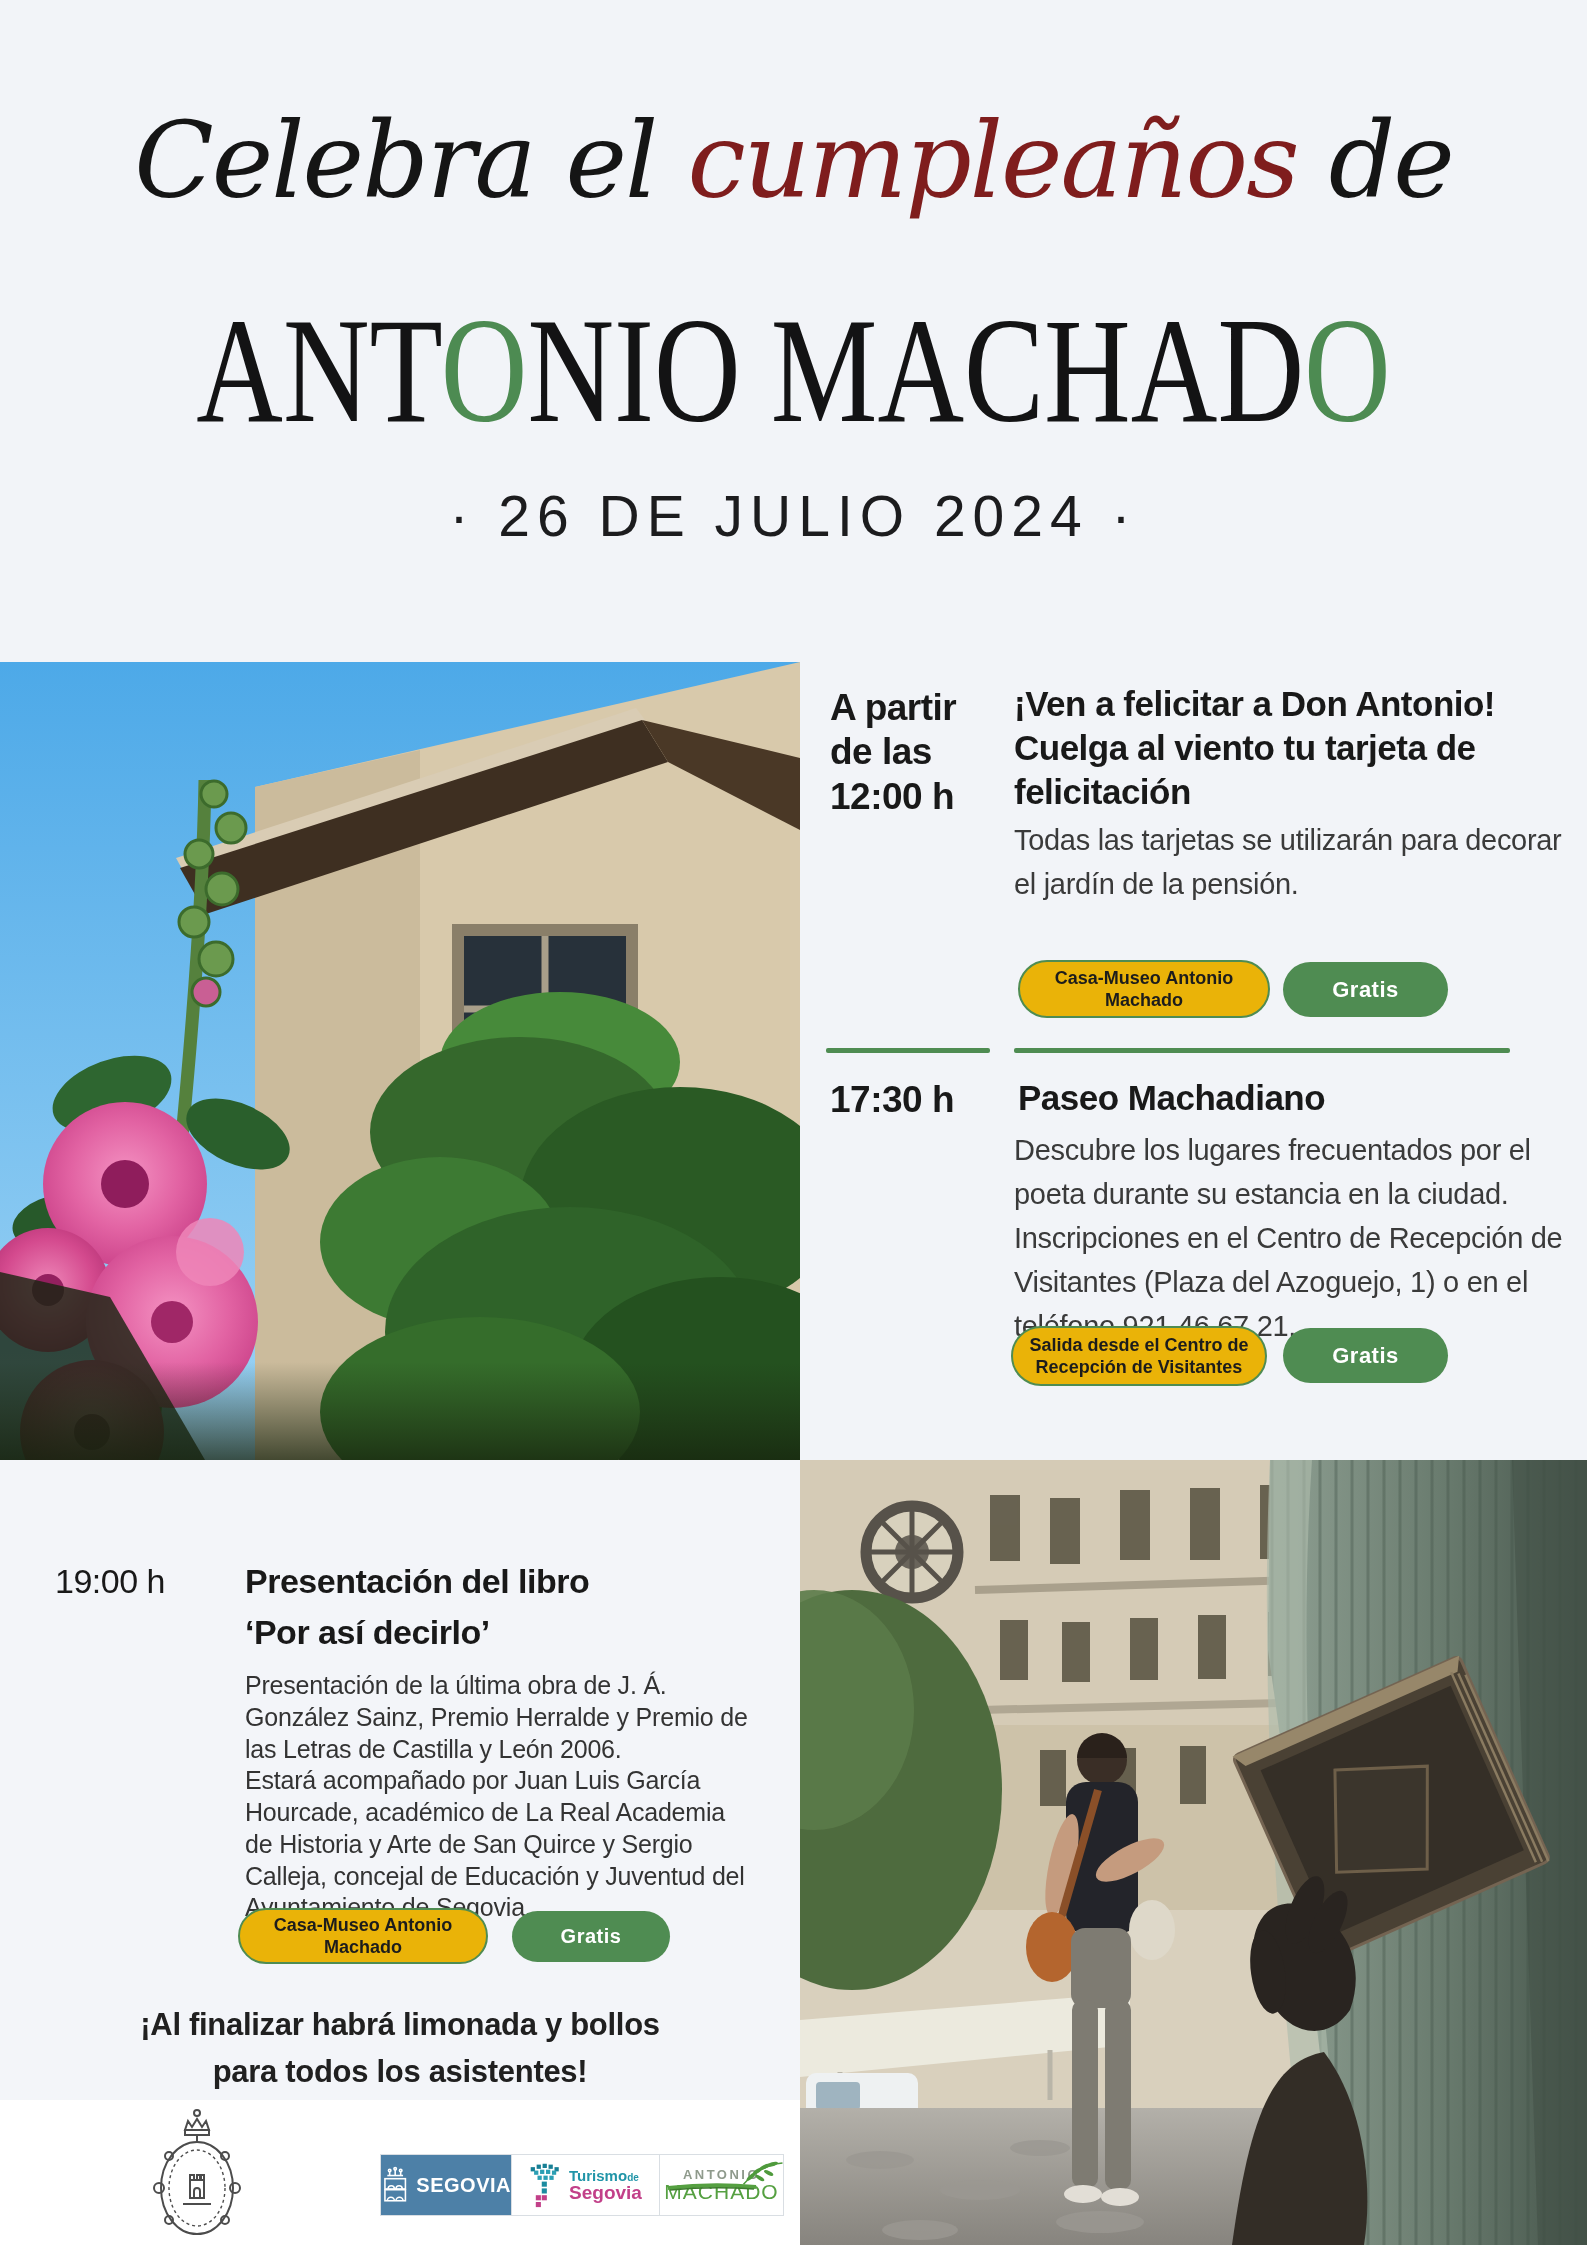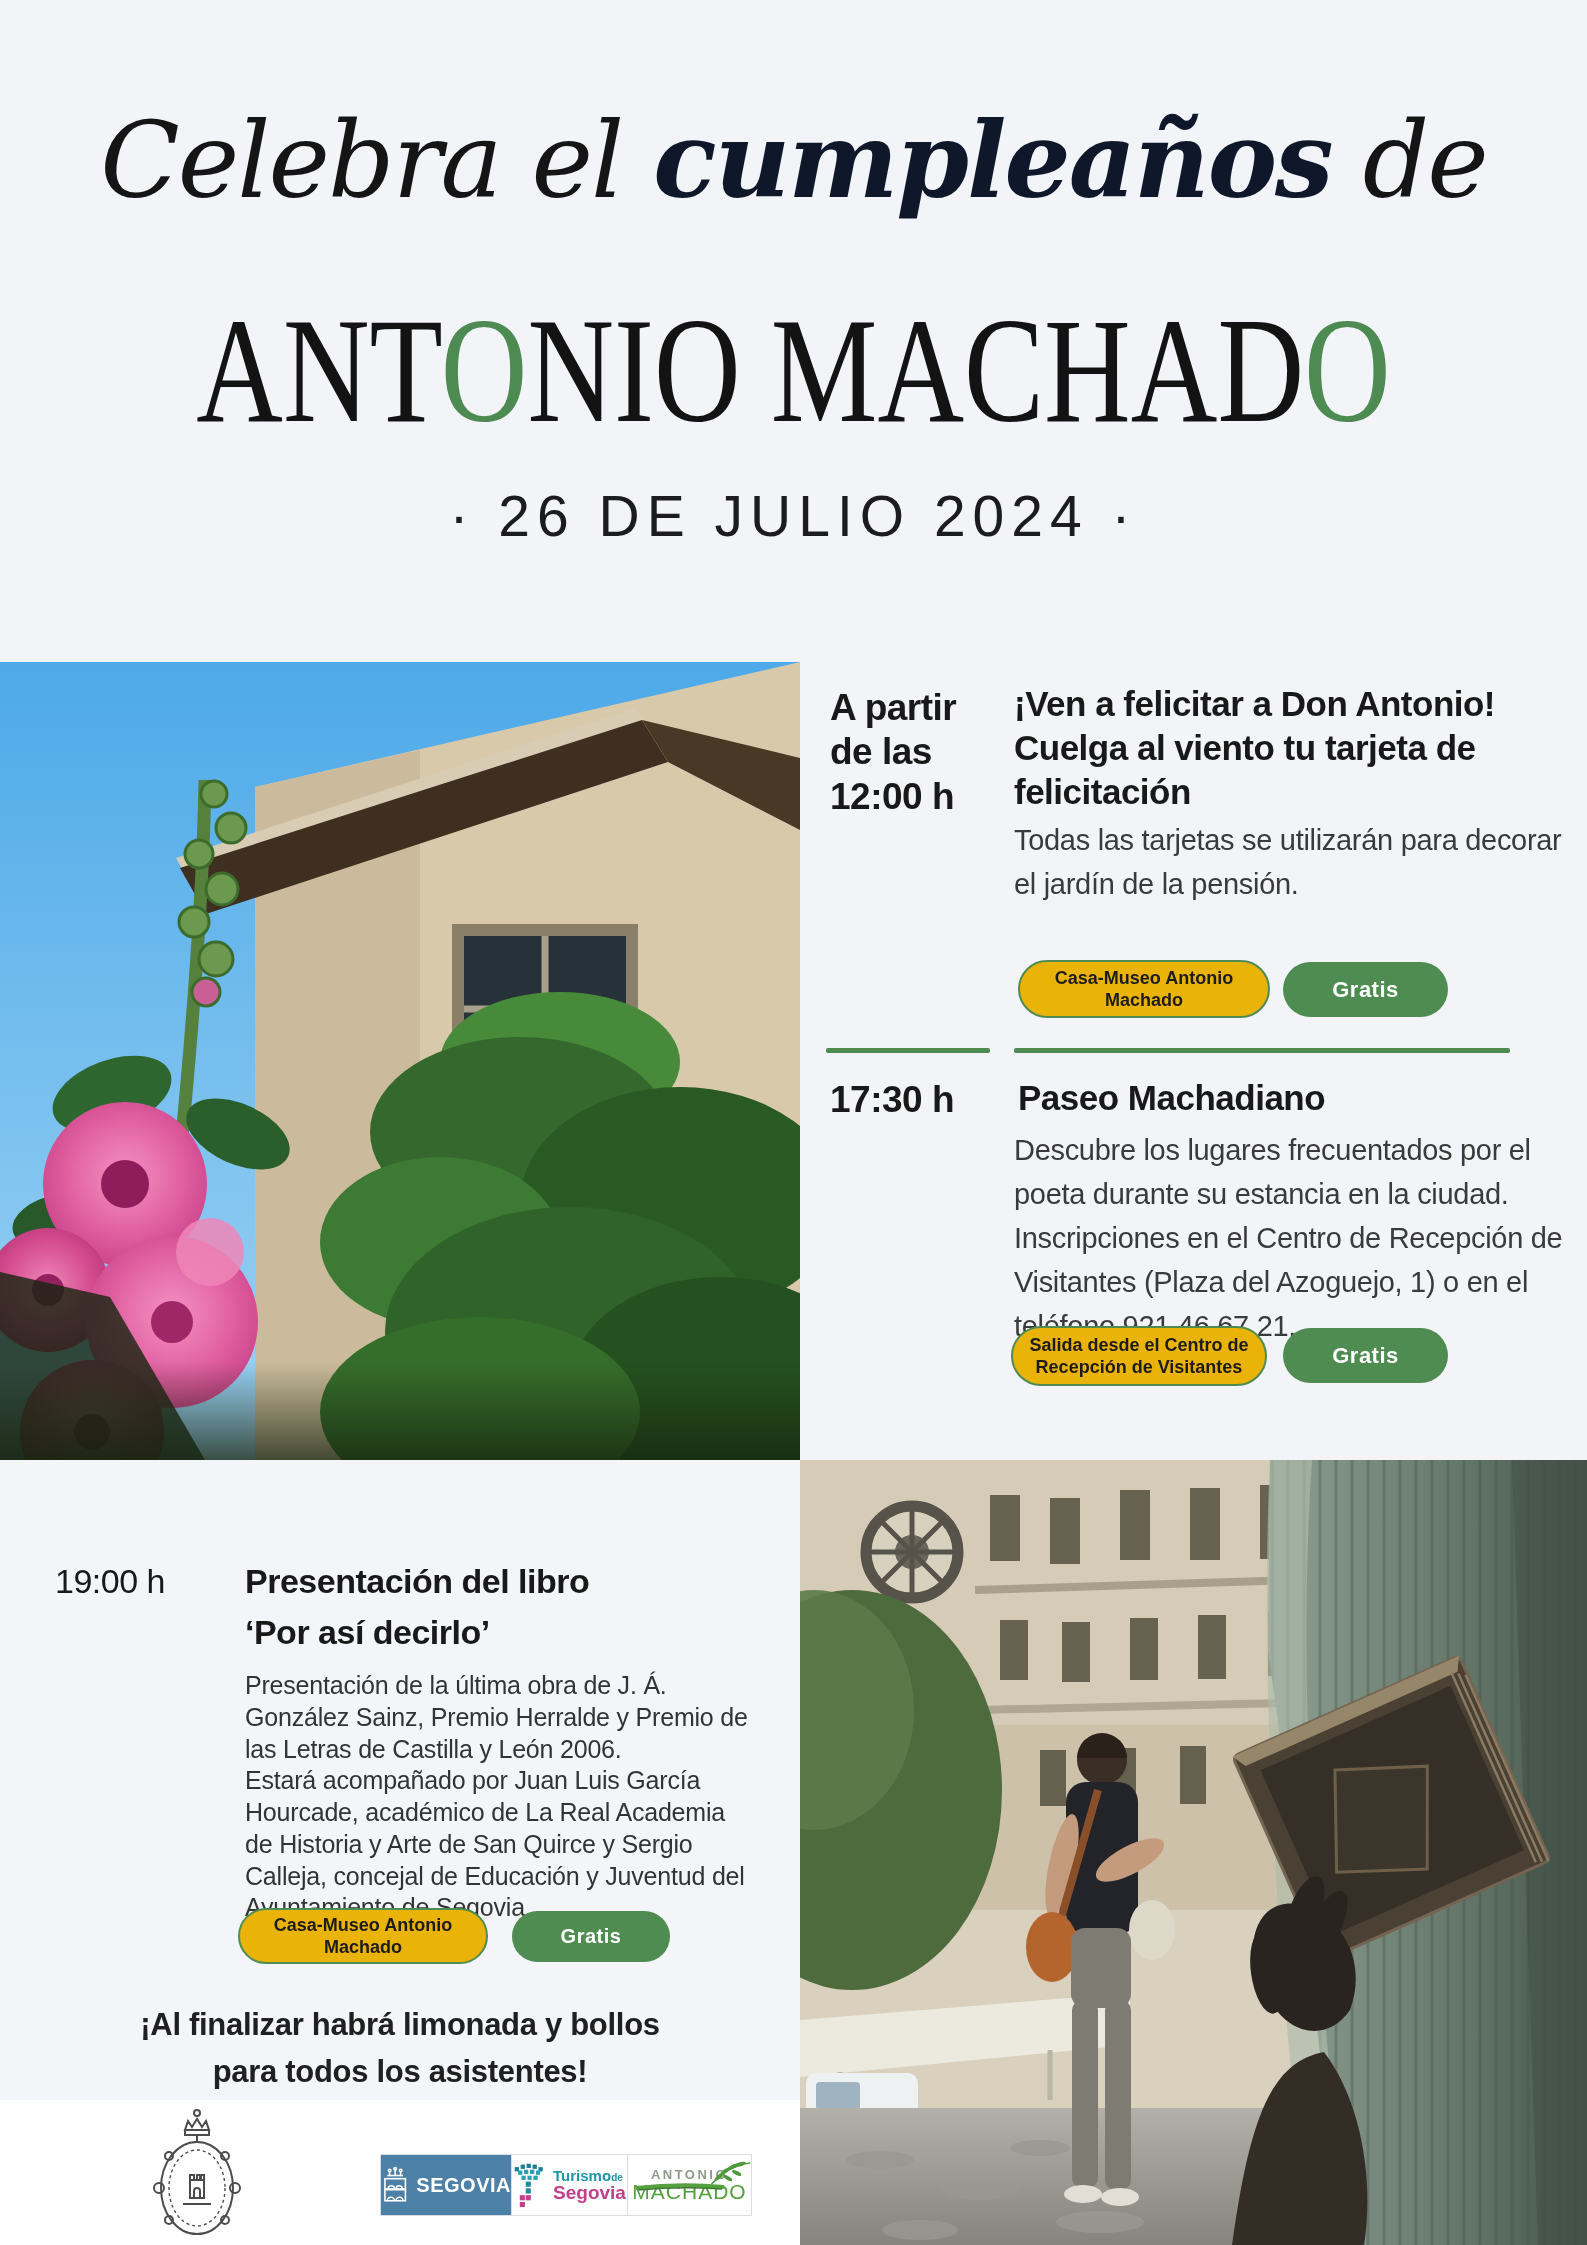--- a/index.html
+++ b/index.html
@@ -5,21 +5,21 @@
   html,body{margin:0;padding:0;}
   body{width:1587px;height:2245px;background:#eef0f5;font-family:"Liberation Sans",sans-serif;}
   .poster{position:relative;width:1587px;height:2245px;background:#f2f4f8;overflow:hidden;}
   .abs{position:absolute;}
   .ml{white-space:pre-line;}
 
   
   .script-line{top:96px;left:0;width:100%;text-align:center;
     font-family:"DejaVu Serif",serif;font-style:italic;font-weight:400;
     font-size:104px;line-height:1.25;color:#151515;letter-spacing:-2px;}
-  .script-line .green{color:#0f172a;font-weight:bold;}
+  .script-line .green{color:#7f1d1d;}
   .name-line{top:295px;left:0;width:100%;text-align:center;
     font-family:"Liberation Serif",serif;font-weight:400;font-size:150px;line-height:1;
     color:#131314;letter-spacing:0;transform:scaleX(.80);transform-origin:50% 0;white-space:nowrap;}
   .name-line .green{color:#4d8b52;}
   .date-line{top:483px;left:0;width:100%;text-align:center;
     font-size:57px;font-weight:400;letter-spacing:7px;color:#1c1c1e;}
 
   
   .photo-top{left:0;top:662px;width:800px;height:798px;}
   .photo-statue{left:800px;top:1460px;width:787px;height:785px;}
@@ -44,21 +44,21 @@
   .e3title{font-weight:bold;font-size:34px;line-height:1.5;color:#191919;letter-spacing:-.5px;}
   .e3desc{font-size:25px;line-height:1.27;color:#333;letter-spacing:-.2px;}
   .note{width:800px;text-align:center;font-weight:bold;font-size:31px;line-height:1.5;color:#202020;letter-spacing:-.3px;}
   .white-strip{left:0;top:640px;width:800px;height:145px;background:#ffffff;}
 
   
   .logo-bar{display:flex;height:62px;margin-left:38px;}
   .logo-cell{box-sizing:border-box;height:62px;display:flex;align-items:center;justify-content:center;border:1px solid #d9dee3;}
   .cell-segovia{width:132px;background:#4d80a7;gap:7px;}
   .cell-segovia .txt{color:#fff;font-weight:bold;font-size:20px;letter-spacing:.5px;}
-  .cell-turismo{width:116px;background:#fff;gap:6px;border-left:none;}
+  .cell-turismo{width:148px;background:#fff;gap:6px;border-left:none;}
   .turismo-txt{display:flex;flex-direction:column;line-height:1.02;}
   .turismo-top{color:#2195a8;font-weight:bold;font-size:15px;}
   .turismo-top .de{font-size:10px;}
   .turismo-bottom{color:#c24089;font-weight:bold;font-size:19px;}
   .cell-machado{width:124px;background:#fff;border-left:none;position:relative;}
   .machado-inner{position:relative;text-align:center;line-height:1;}
   .machado-top{color:#8f9a8c;font-size:13px;letter-spacing:2.5px;font-weight:bold;}
   .machado-bottom{color:#55a041;font-size:21px;letter-spacing:1px;font-weight:400;font-family:"Liberation Sans",sans-serif;}
   .machado-swoosh{position:absolute;left:2px;top:15px;width:92px;height:8px;}
   .machado-branch{position:absolute;right:-6px;top:-10px;width:44px;height:30px;}

